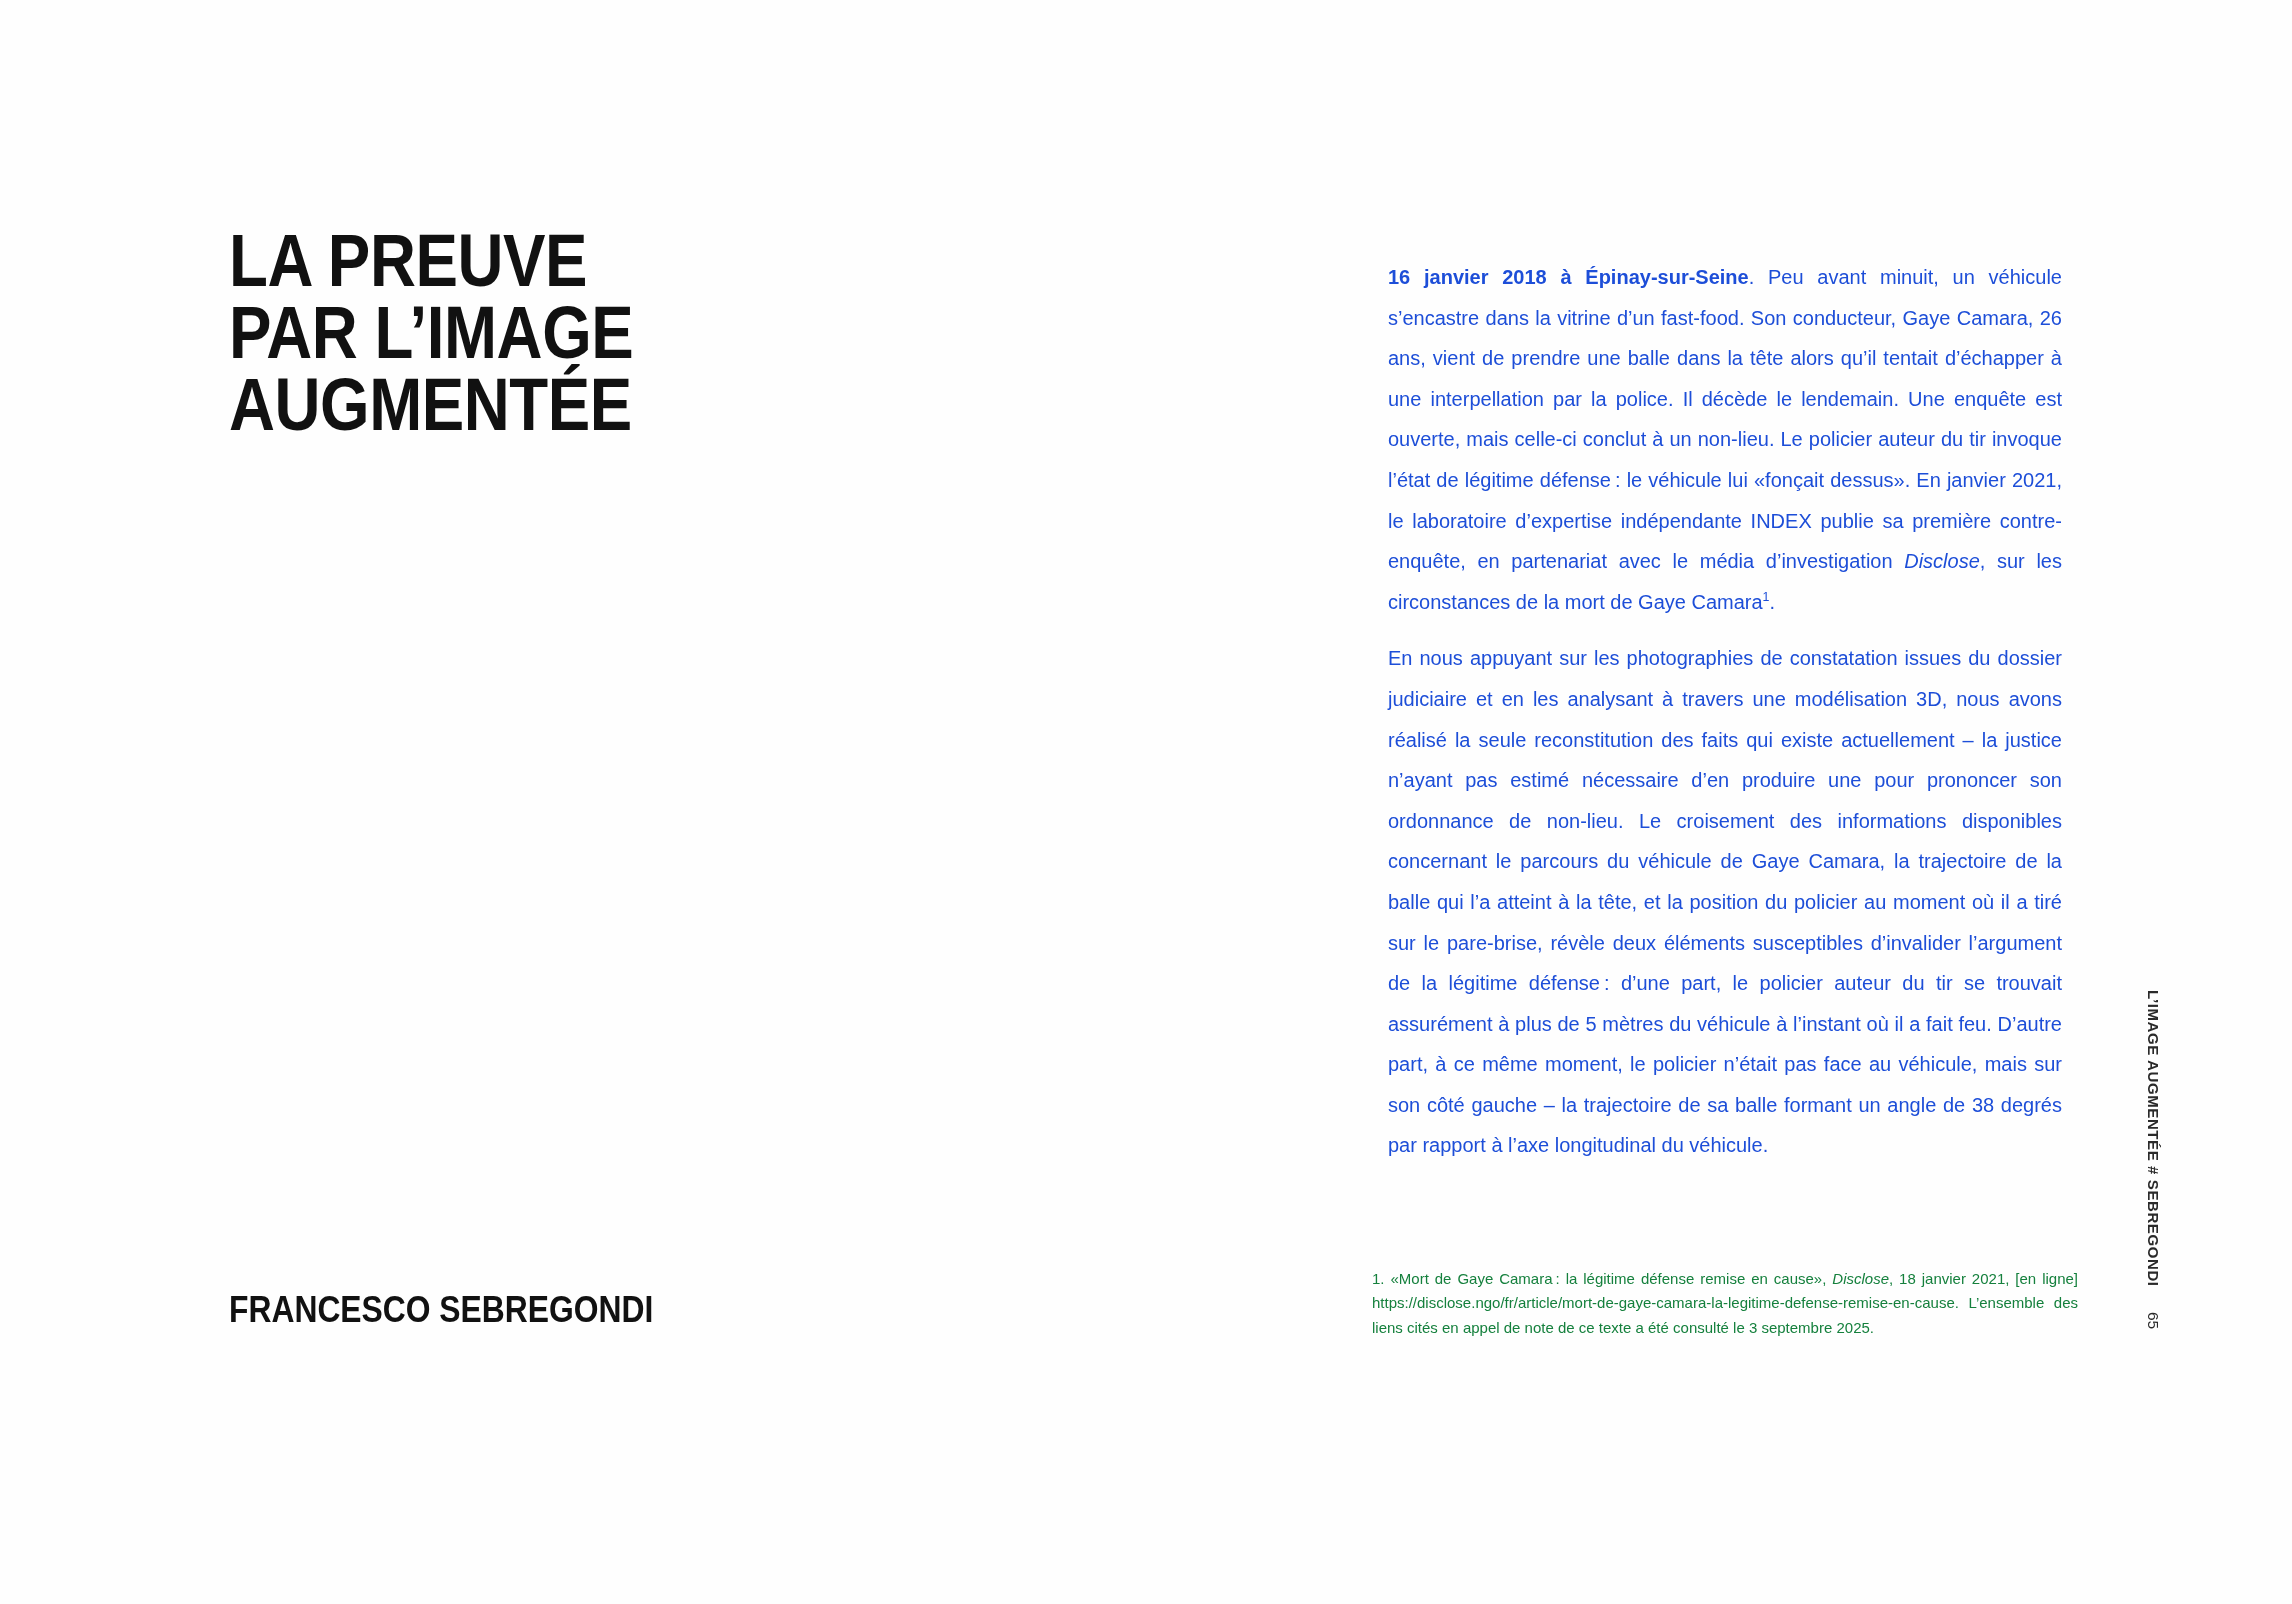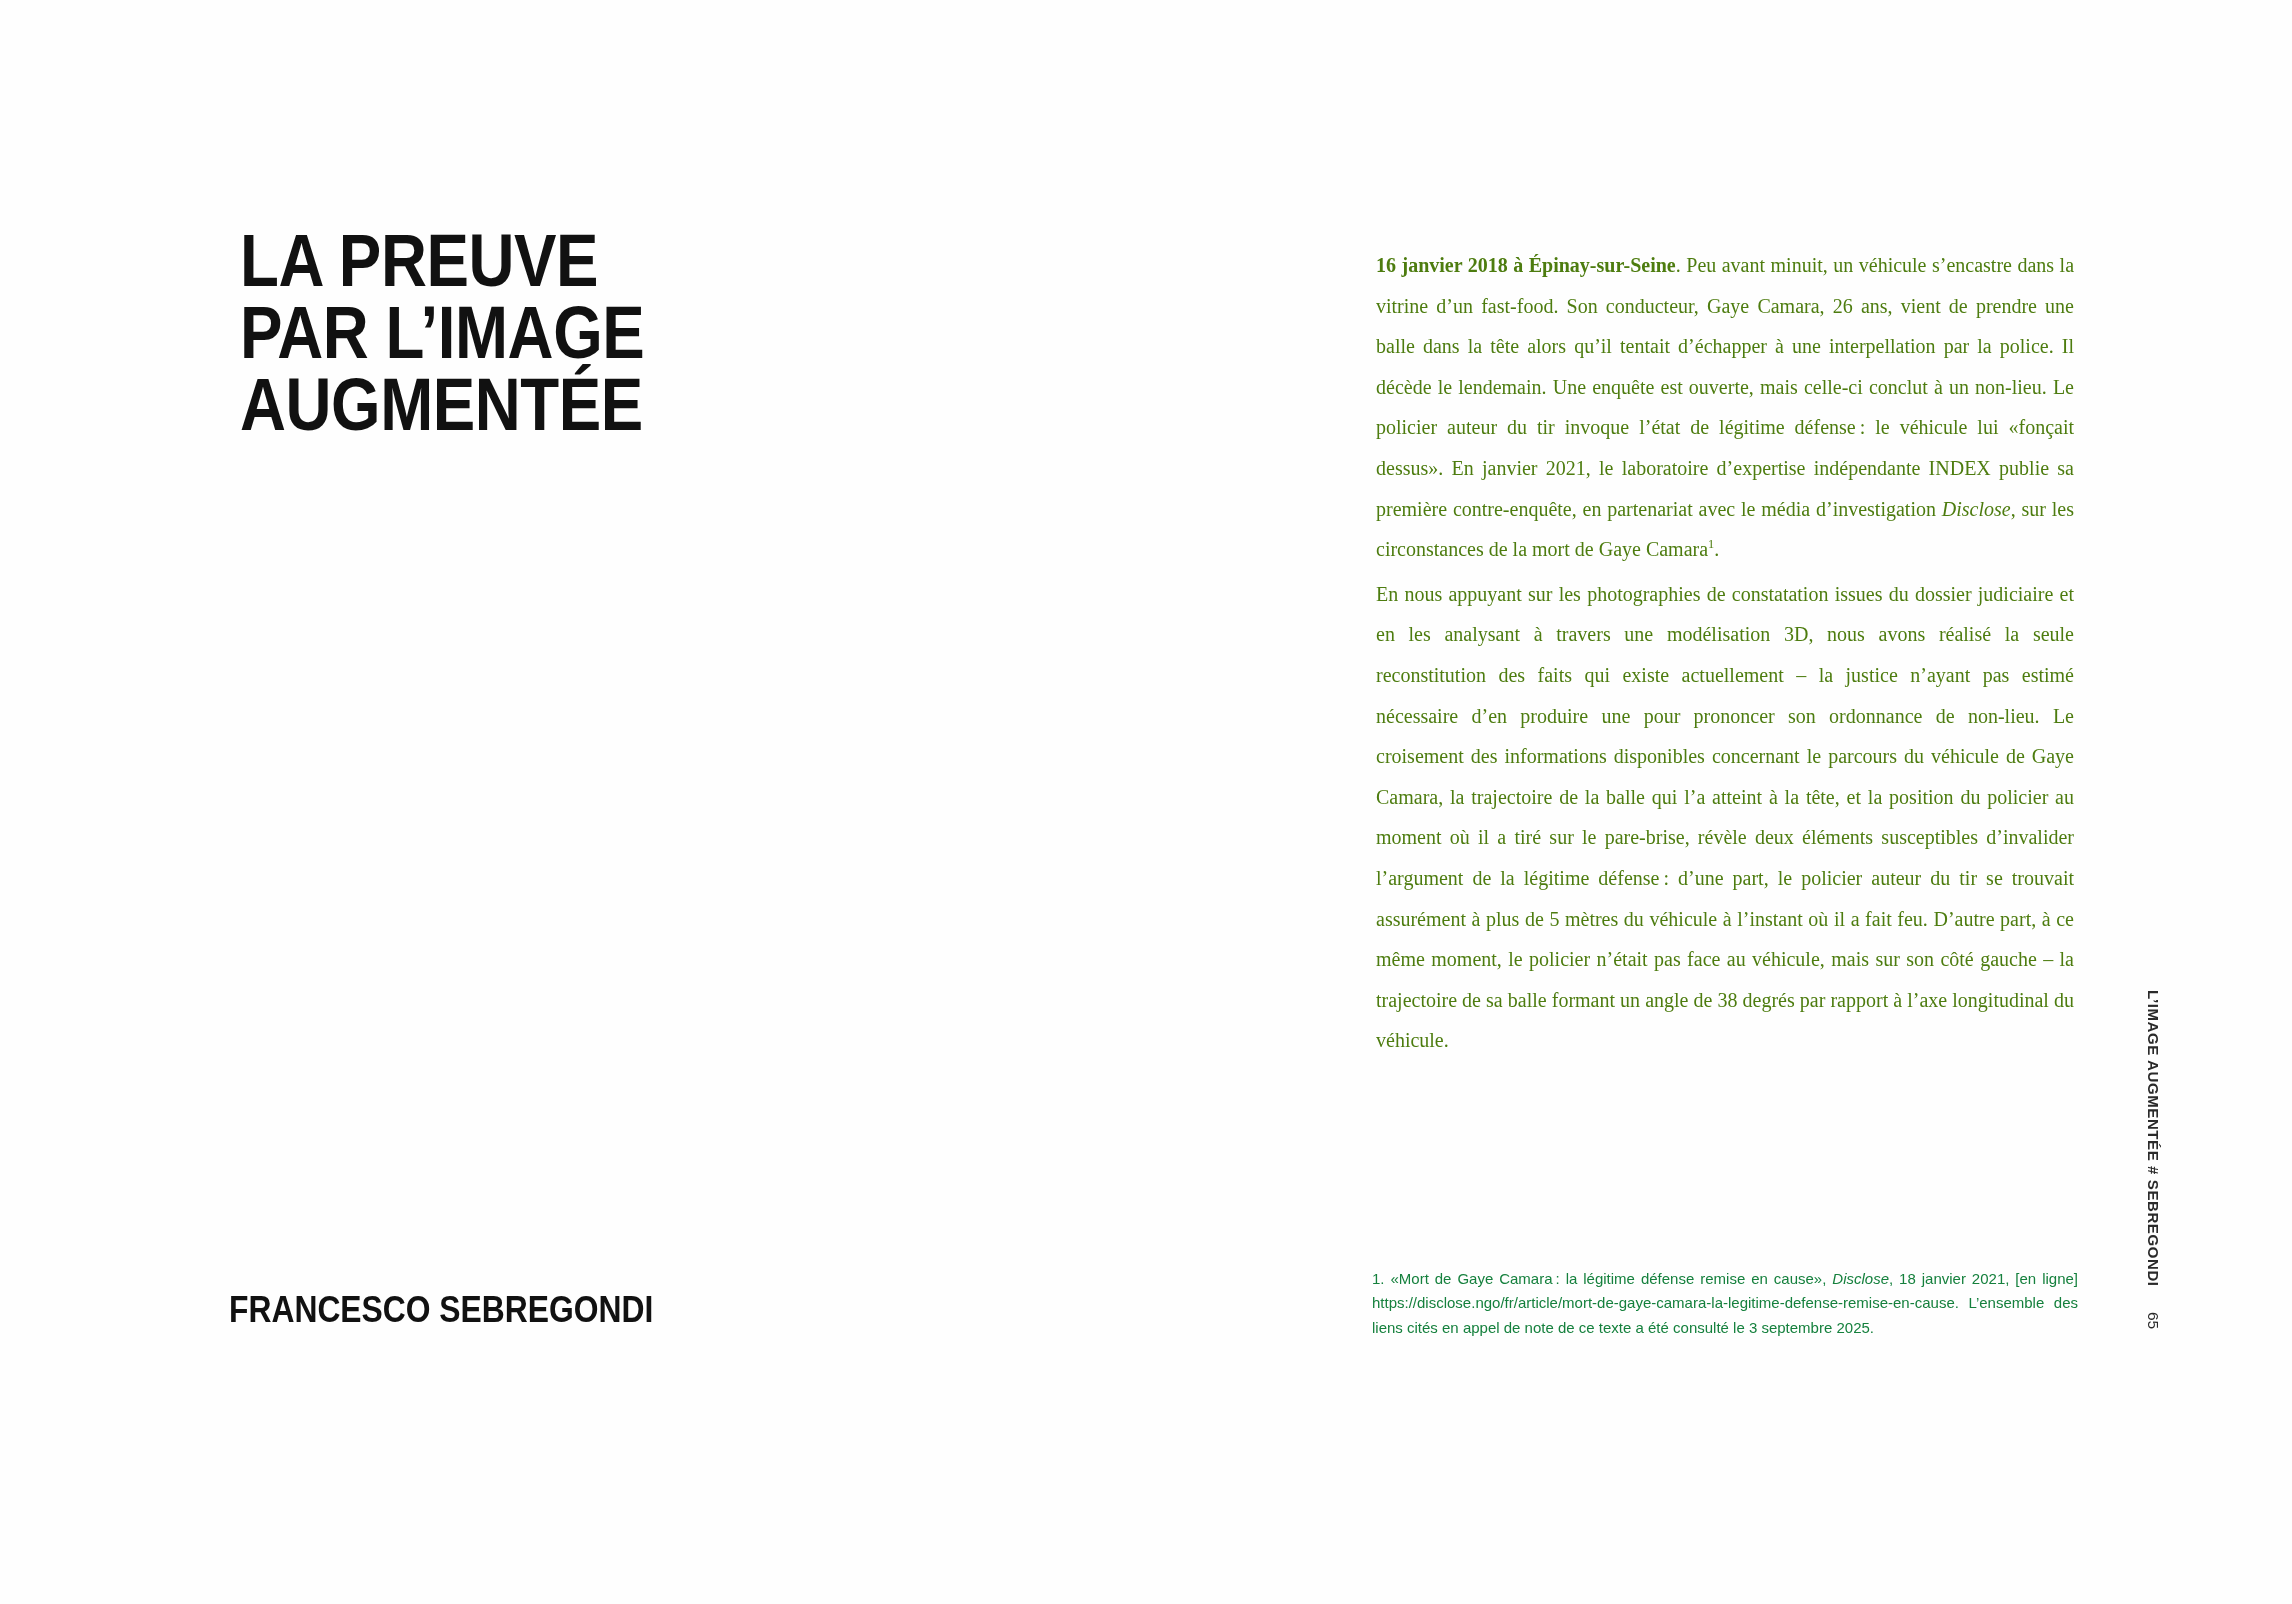--- a/index.html
+++ b/index.html
@@ -17,21 +17,21 @@
   }
   .page {
     position: absolute;
     inset: 0;
     background: #fefefe;
   }
 
   
   .left-col {
     position: absolute;
-    left: 240px;
+    left: 229px;
     top: 225px;
     width: 602px;
   }
   .title {
     font-family: "Liberation Sans", sans-serif;
     font-weight: bold;
     font-size: 74px;
     line-height: 0.97;
     letter-spacing: -0.5px;
     color: #111111;
@@ -61,24 +61,23 @@
     position: absolute;
     left: 1372px;
     top: 241px;
     width: 706px;
   }
   .body-text {
     font-size: 20px;
     line-height: 2.03;
     text-align: justify;
     text-justify: inter-word;
-    color: #4d7c0f;
-    margin: 4px;
+    color: #1d4ed8;
+    margin: 16px;
     hyphens: manual;
-    font-family: Liberation Serif, serif;
   }
   .body-text + .body-text {
     margin-top: 0;
   }
   .body-text b {
     font-weight: bold;
   }
   .body-text i {
     font-style: italic;
   }

